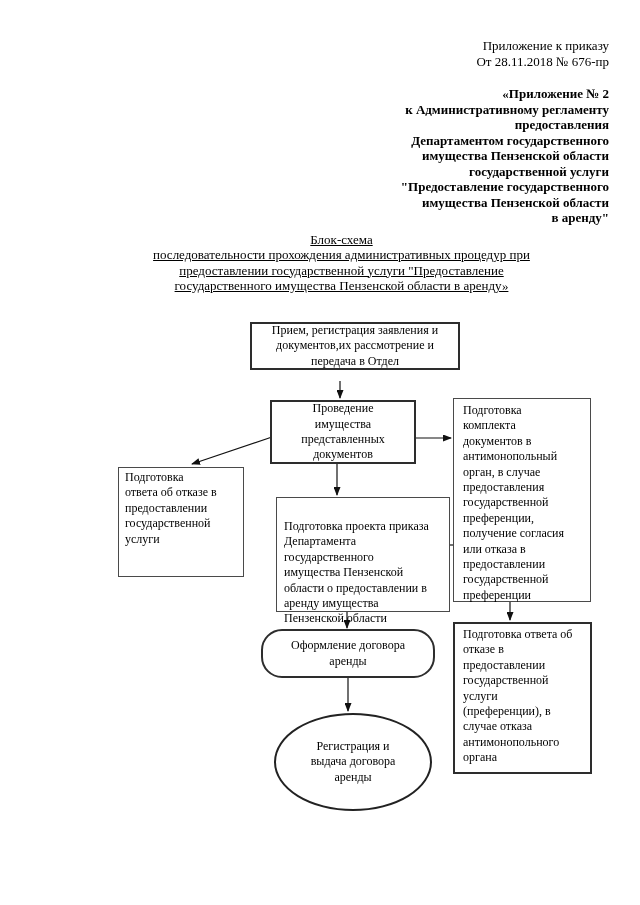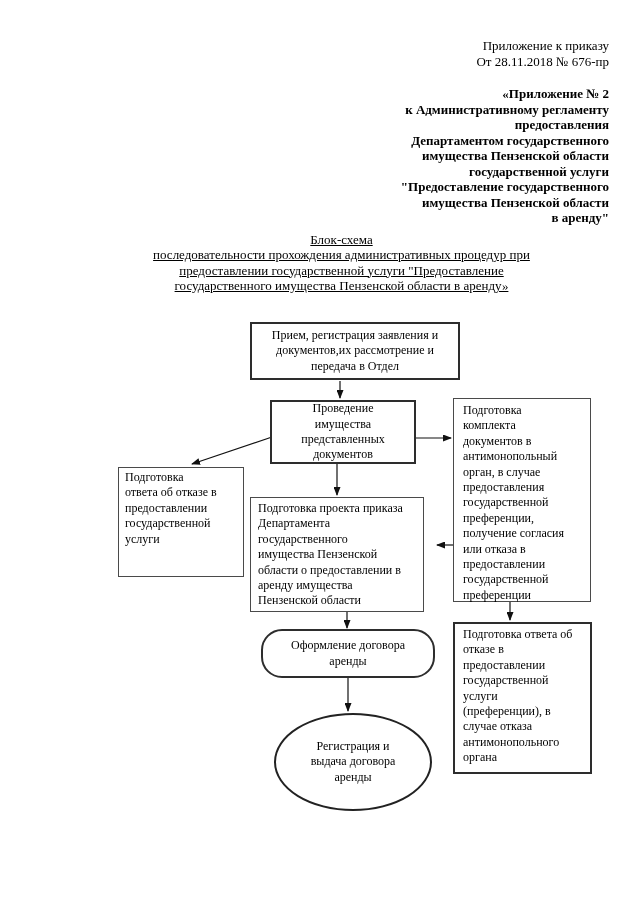--- a/index.html
+++ b/index.html
@@ -59,21 +59,21 @@
       <line x1="337" y1="464" x2="337" y2="495" marker-end="url(#ah)"></line>
       <line x1="453" y1="545" x2="437" y2="545" marker-end="url(#ah)"></line>
       <line x1="347" y1="612" x2="347" y2="628" marker-end="url(#ah)"></line>
       <line x1="348" y1="677" x2="348" y2="711" marker-end="url(#ah)"></line>
       <line x1="510" y1="601" x2="510" y2="620" marker-end="url(#ah)"></line>
     </g>
 
     <polygon points="333,367 341,361 336,357 338,366" fill="#1a1a1a"></polygon>
   </svg>
 
-  <div class="node thick center-txt" style="left:250px; top:322px; width:210px; height:58px;">Прием, регистрация заявления и
+  <div class="node thick center-txt" style="left:250px; top:322px; width:210px; height:48px;">Прием, регистрация заявления и
 документов,их рассмотрение и
 передача в Отдел</div>
 
   <div class="node thick center-txt" style="left:270px; top:400px; width:146px; height:64px;">Проведение
 имущества
 представленных
 документов</div>
 
   <div class="node thin top-txt" style="left:118px; top:467px; width:126px; height:110px; padding:2px 4px 0 6px;">Подготовка
 ответа об отказе в
@@ -88,21 +88,21 @@
 орган, в случае
 предоставления
 государственной
 преференции,
 получение согласия
 или отказа в
 предоставлении
 государственной
 преференции</div>
 
-  <div class="node thin top-txt" style="left:250px; top:497px; width:174px; height:115px; padding:3px 2px 0 7px;">Подготовка проекта приказа
+  <div class="node thin top-txt" style="left:276px; top:497px; width:174px; height:115px; padding:21px 2px 0 7px;">Подготовка проекта приказа
 Департамента
 государственного
 имущества Пензенской
 области о предоставлении в
 аренду имущества
 Пензенской области</div>
 
   <div class="node thick center-txt" style="left:261px; top:629px; width:174px; height:49px;border-radius:21px;">Оформление договора
 аренды</div>
 

